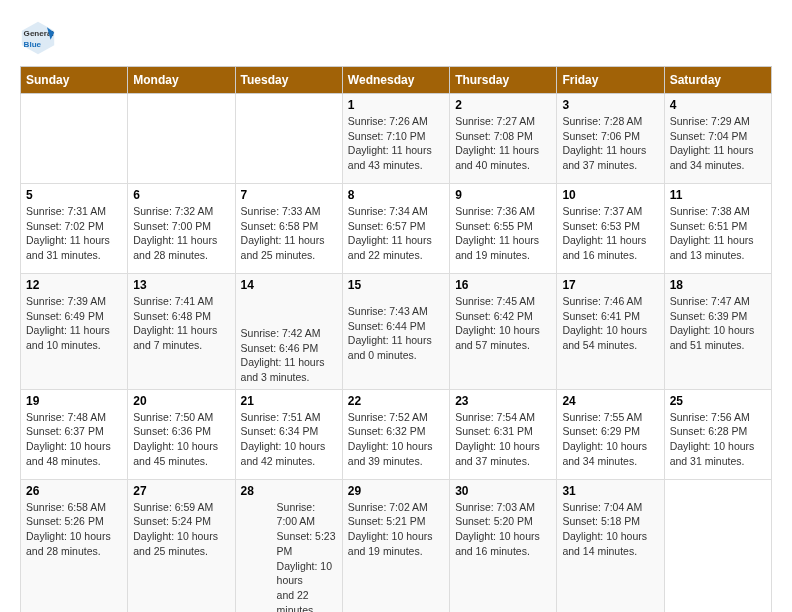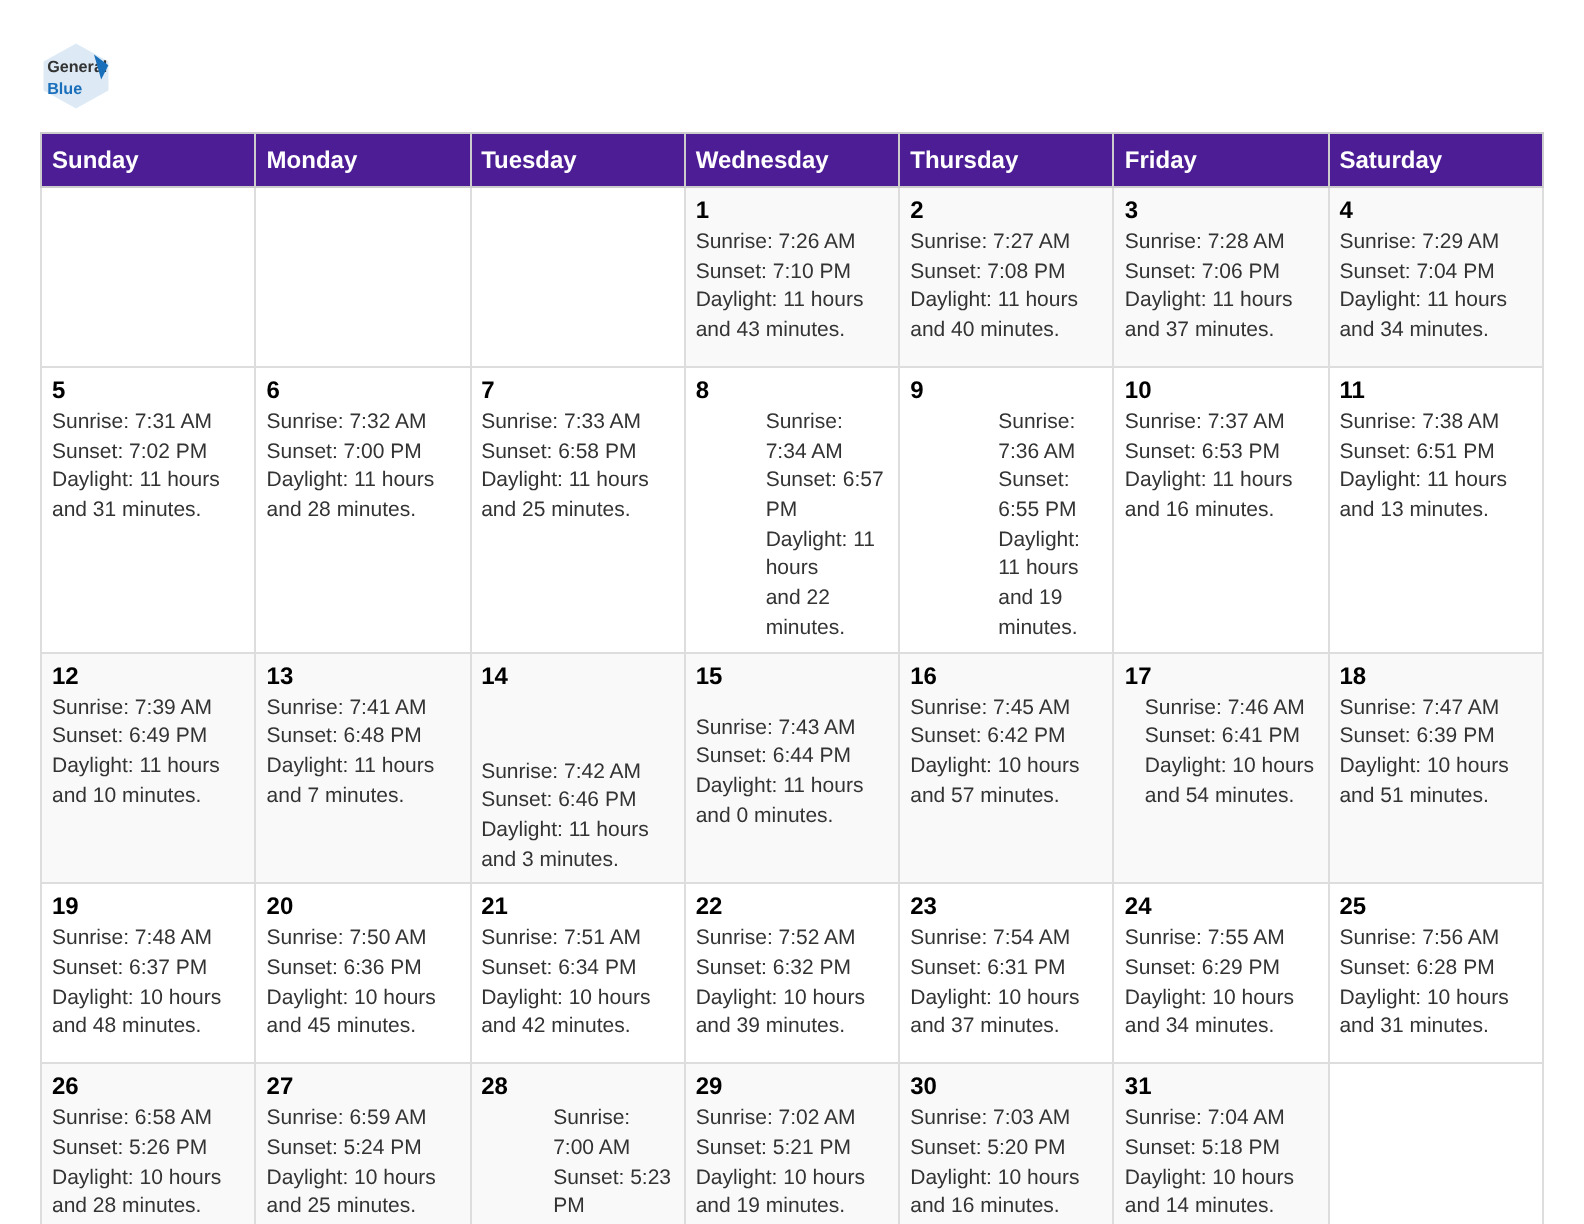--- a/index.html
+++ b/index.html
@@ -37,21 +37,21 @@
       font-size: 16px;
       font-weight: normal;
       color: #555;
     }
     table {
       width: 100%;
       border-collapse: collapse;
       font-size: 11px;
     }
     thead tr th {
-      background: #4c1d95;
+      background: #a16207;
       color: #fff;
       text-align: left;
       padding: 6px 5px;
       font-size: 12px;
       font-weight: bold;
       border: 1px solid #ccc;
     }
     tbody tr td {
       vertical-align: top;
       padding: 4px 5px;
@@ -165,28 +165,28 @@
         </td>
         <td>
           <span class="day-num">7</span>
           <div class="day-info" style="white-space: pre-line;">Sunrise: 7:33 AM
 Sunset: 6:58 PM
 Daylight: 11 hours
 and 25 minutes.</div>
         </td>
         <td>
           <span class="day-num">8</span>
-          <div class="day-info" style="white-space: pre-line; margin-left: 35px;">Sunrise: 7:34 AM
+          <div class="day-info" style="white-space: pre-line;">Sunrise: 7:34 AM
 Sunset: 6:57 PM
 Daylight: 11 hours
 and 22 minutes.</div>
         </td>
         <td>
           <span class="day-num">9</span>
-          <div class="day-info" style="white-space: pre-line; margin-left: 44px;">Sunrise: 7:36 AM
+          <div class="day-info" style="white-space: pre-line;">Sunrise: 7:36 AM
 Sunset: 6:55 PM
 Daylight: 11 hours
 and 19 minutes.</div>
         </td>
         <td>
           <span class="day-num">10</span>
           <div class="day-info" style="white-space: pre-line;">Sunrise: 7:37 AM
 Sunset: 6:53 PM
 Daylight: 11 hours
 and 16 minutes.</div>
@@ -230,21 +230,21 @@
         </td>
         <td>
           <span class="day-num">16</span>
           <div class="day-info" style="white-space: pre-line;">Sunrise: 7:45 AM
 Sunset: 6:42 PM
 Daylight: 10 hours
 and 57 minutes.</div>
         </td>
         <td>
           <span class="day-num">17</span>
-          <div class="day-info" style="white-space: pre-line; margin-left: 10px;">Sunrise: 7:46 AM
+          <div class="day-info" style="white-space: pre-line;">Sunrise: 7:46 AM
 Sunset: 6:41 PM
 Daylight: 10 hours
 and 54 minutes.</div>
         </td>
         <td>
           <span class="day-num">18</span>
           <div class="day-info" style="white-space: pre-line;">Sunrise: 7:47 AM
 Sunset: 6:39 PM
 Daylight: 10 hours
 and 51 minutes.</div>

